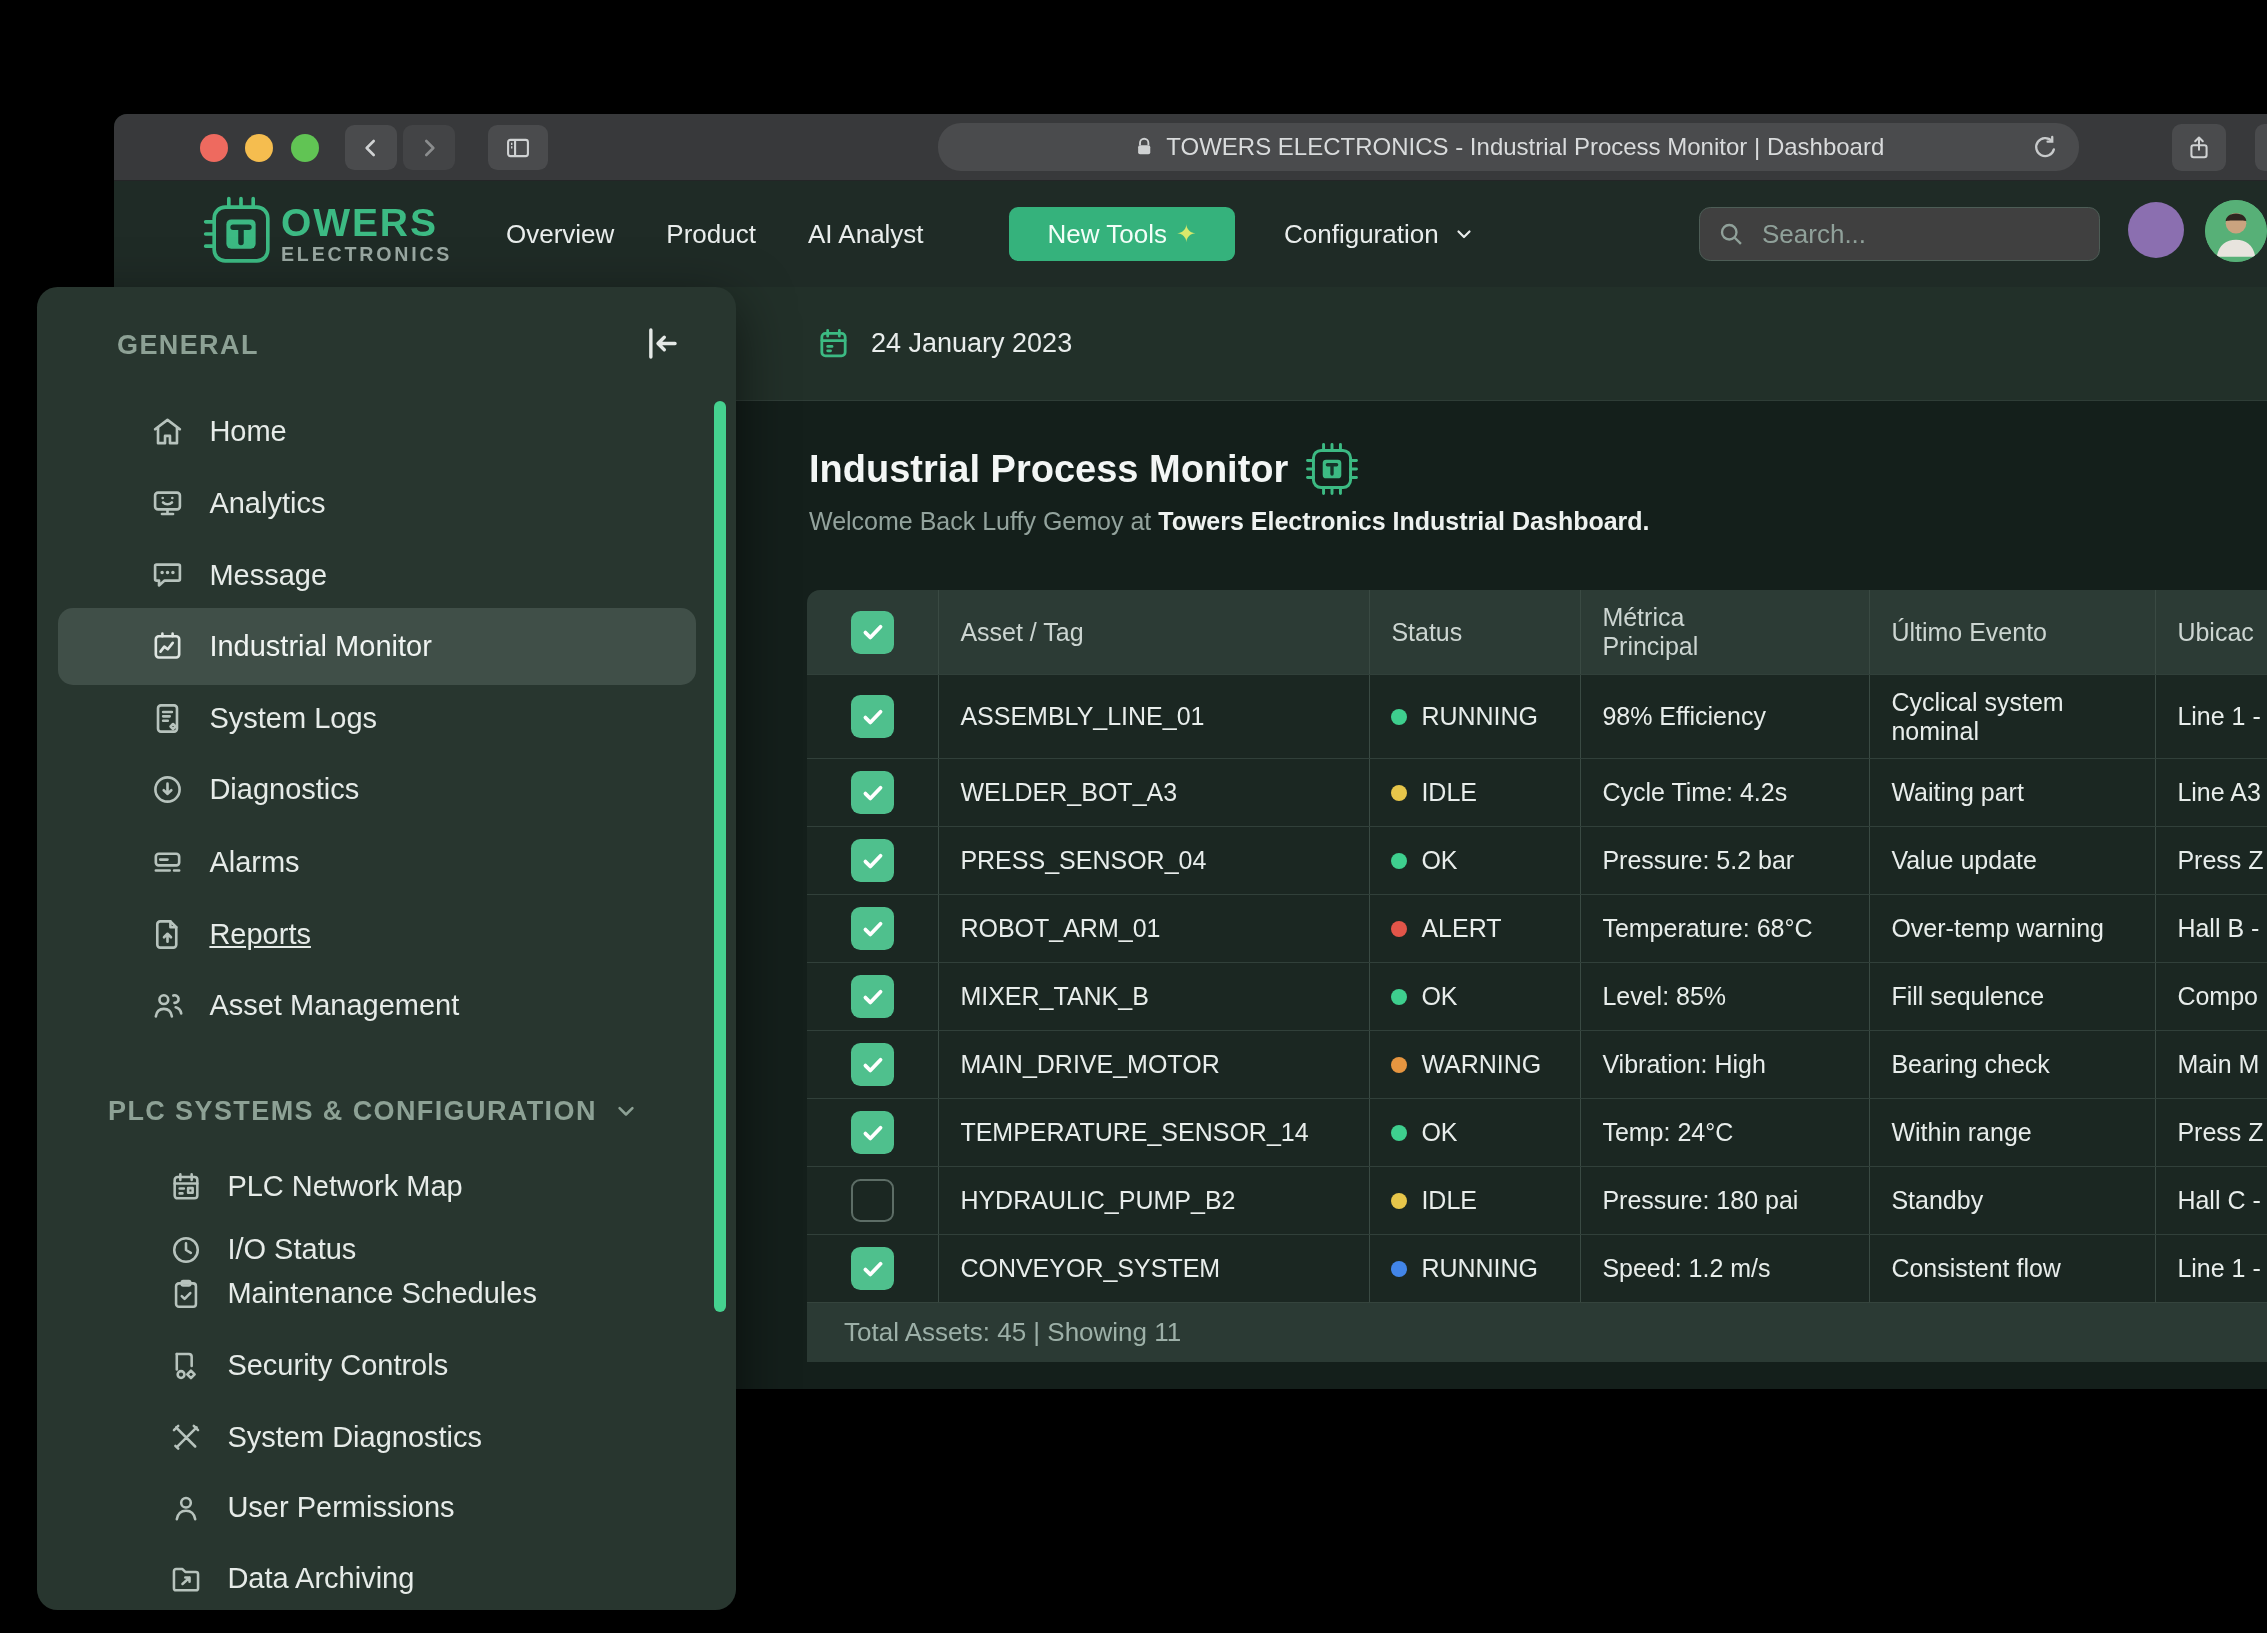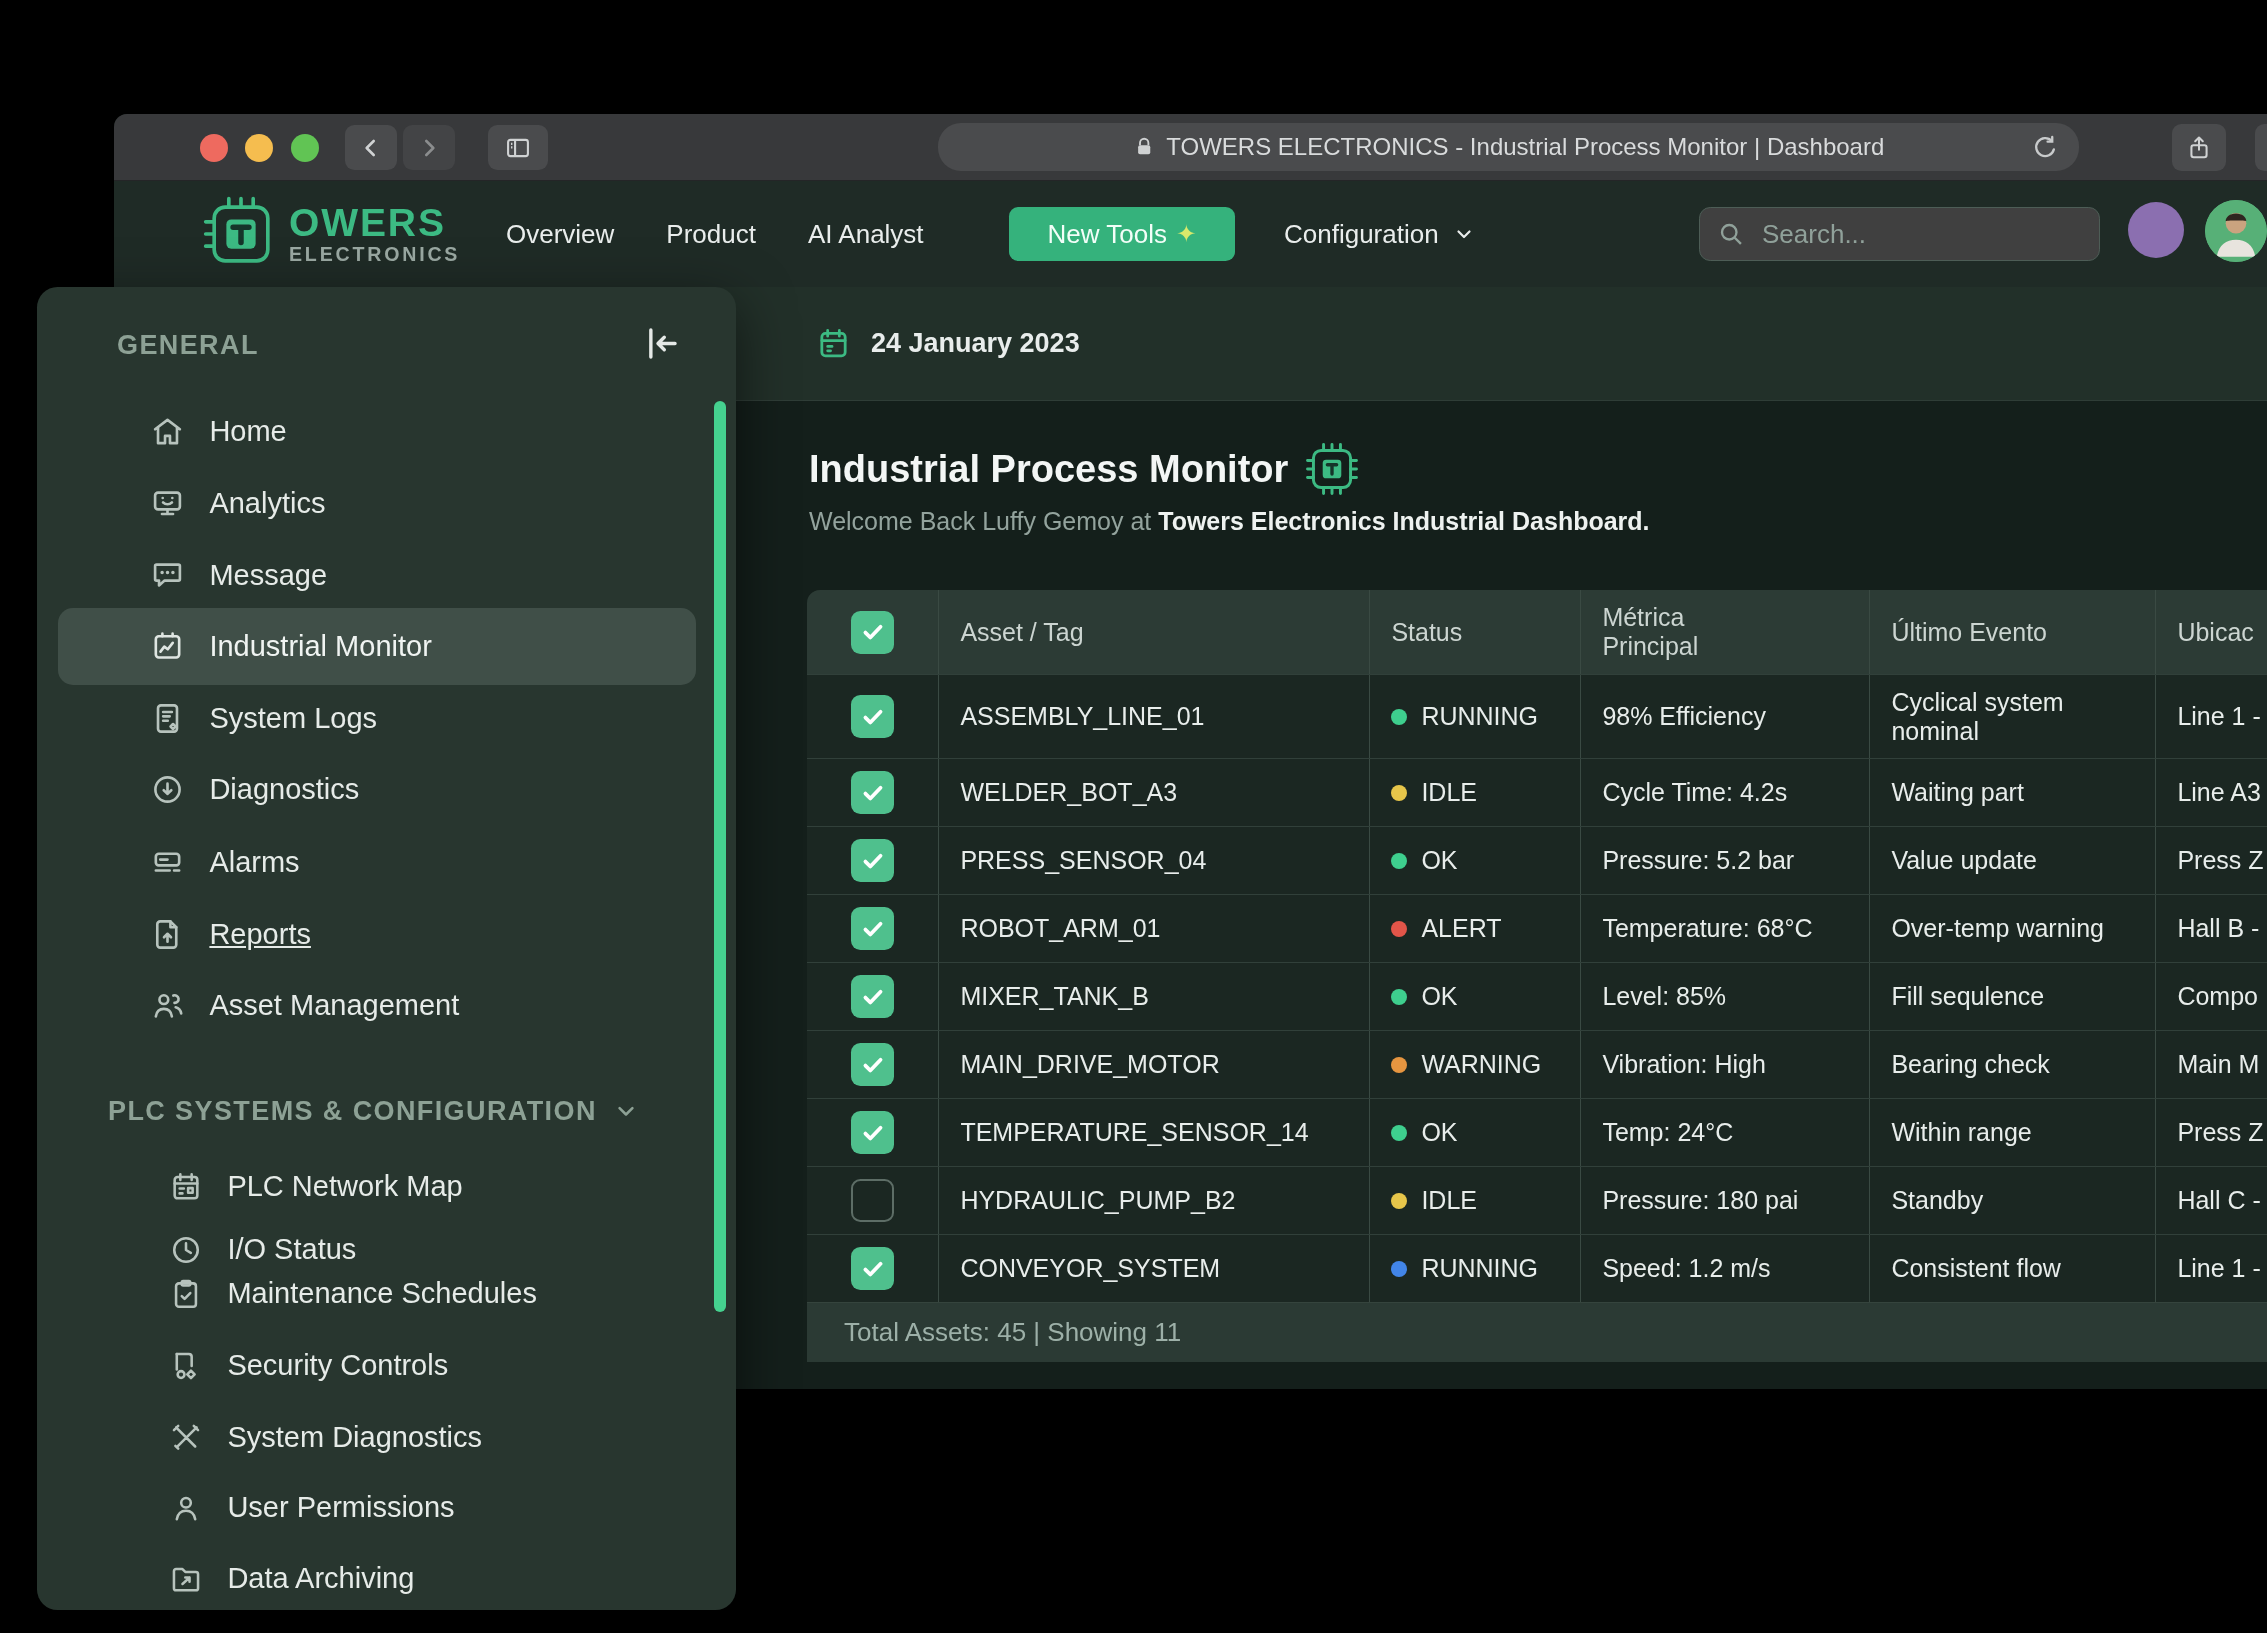--- a/index.html
+++ b/index.html
@@ -14,21 +14,21 @@
   .chrome{position:absolute;left:0;top:0;width:100%;height:67px;background:#38393b;border-bottom:0.9px solid #242527;}
   .tdot{position:absolute;top:19.6px;width:28px;height:28px;border-radius:50%;}
   .chrome-btn{position:absolute;top:11.2px;height:45px;background:#4a4b4d;border-radius:9.3px;
     display:flex;align-items:center;justify-content:center;}
   .addr{position:absolute;left:824px;top:9.3px;width:1141px;height:48px;background:#4a4b4d;border-radius:23px;
     display:flex;align-items:center;justify-content:center;gap:11.2px;color:#d9dbdc;font-size:24px;}
   .addr .reload{position:absolute;right:20.5px;top:10.3px;}
 
   
   .appheader{position:absolute;left:0;top:67px;width:100%;height:106px;background:#1f2b26;}
-  .logo{position:absolute;left:88px;top:0;height:106px;display:flex;align-items:center;gap:9px;}
+  .logo{position:absolute;left:88px;top:0;height:106px;display:flex;align-items:center;gap:1px;}
   .logo-text{display:flex;flex-direction:column;line-height:1;}
   .logo-word{font-size:39px;font-weight:bold;color:#3cba83;letter-spacing:1.9px;}
   .logo-sub{font-size:19.6px;font-weight:bold;color:#9aa8a2;letter-spacing:2.8px;margin-top:2.8px;}
   .topnav{position:absolute;left:392px;top:0;height:106px;display:flex;align-items:center;gap:52px;}
   .topnav .nav-link{font-size:26px;color:#e9edec;cursor:default;}
   .newtools{position:absolute;left:895px;top:26px;height:54px;width:226px;background:#35b27c;border-radius:9.3px;
     display:flex;align-items:center;justify-content:center;gap:9.3px;font-size:26px;color:#f2fef8;}
   .newtools .sparkle{color:#d9e96b;font-size:24px;}
   .config{position:absolute;left:1170px;top:0;height:106px;display:flex;align-items:center;gap:13px;
     font-size:26px;color:#e9edec;}
@@ -37,21 +37,21 @@
   .search input{background:transparent;border:none;outline:none;color:#90a19a;font-size:26px;width:298px;}
   .search input::placeholder{color:#90a19a;}
   .avatar{position:absolute;border-radius:50%;}
   .avatar-purple{left:2014px;top:21.4px;width:56px;height:56px;background:#8b6fb0;}
   .avatar-photo{left:2091px;top:18.6px;width:62px;height:62px;background:#57b077;overflow:hidden;}
 
   
   .datebar{position:absolute;left:0;top:173px;width:100%;height:114px;background:#223029;border-bottom:1.9px solid #2f3d37;}
   .datebar .cal{position:absolute;left:702px;top:38px;}
   .datebar .datetxt{position:absolute;left:757px;top:0;height:112px;display:flex;align-items:center;
-    font-size:27px;color:#e9edec;font-weight:700;}
+    font-size:27px;color:#e9edec;font-weight:400;}
 
   
   .main{position:absolute;left:0;top:287px;width:100%;height:988px;background:#141f1b;}
   .page-title{position:absolute;left:695px;top:41px;display:flex;align-items:center;gap:17px;}
   .page-title .ttl{font-size:38px;font-weight:bold;color:#f3f6f5;}
   .subtitle{position:absolute;left:695px;top:106px;font-size:25px;}
   .subtitle .muted{color:#93a39d;}
   .subtitle .strong{color:#eef2f0;font-weight:bold;}
 
   

